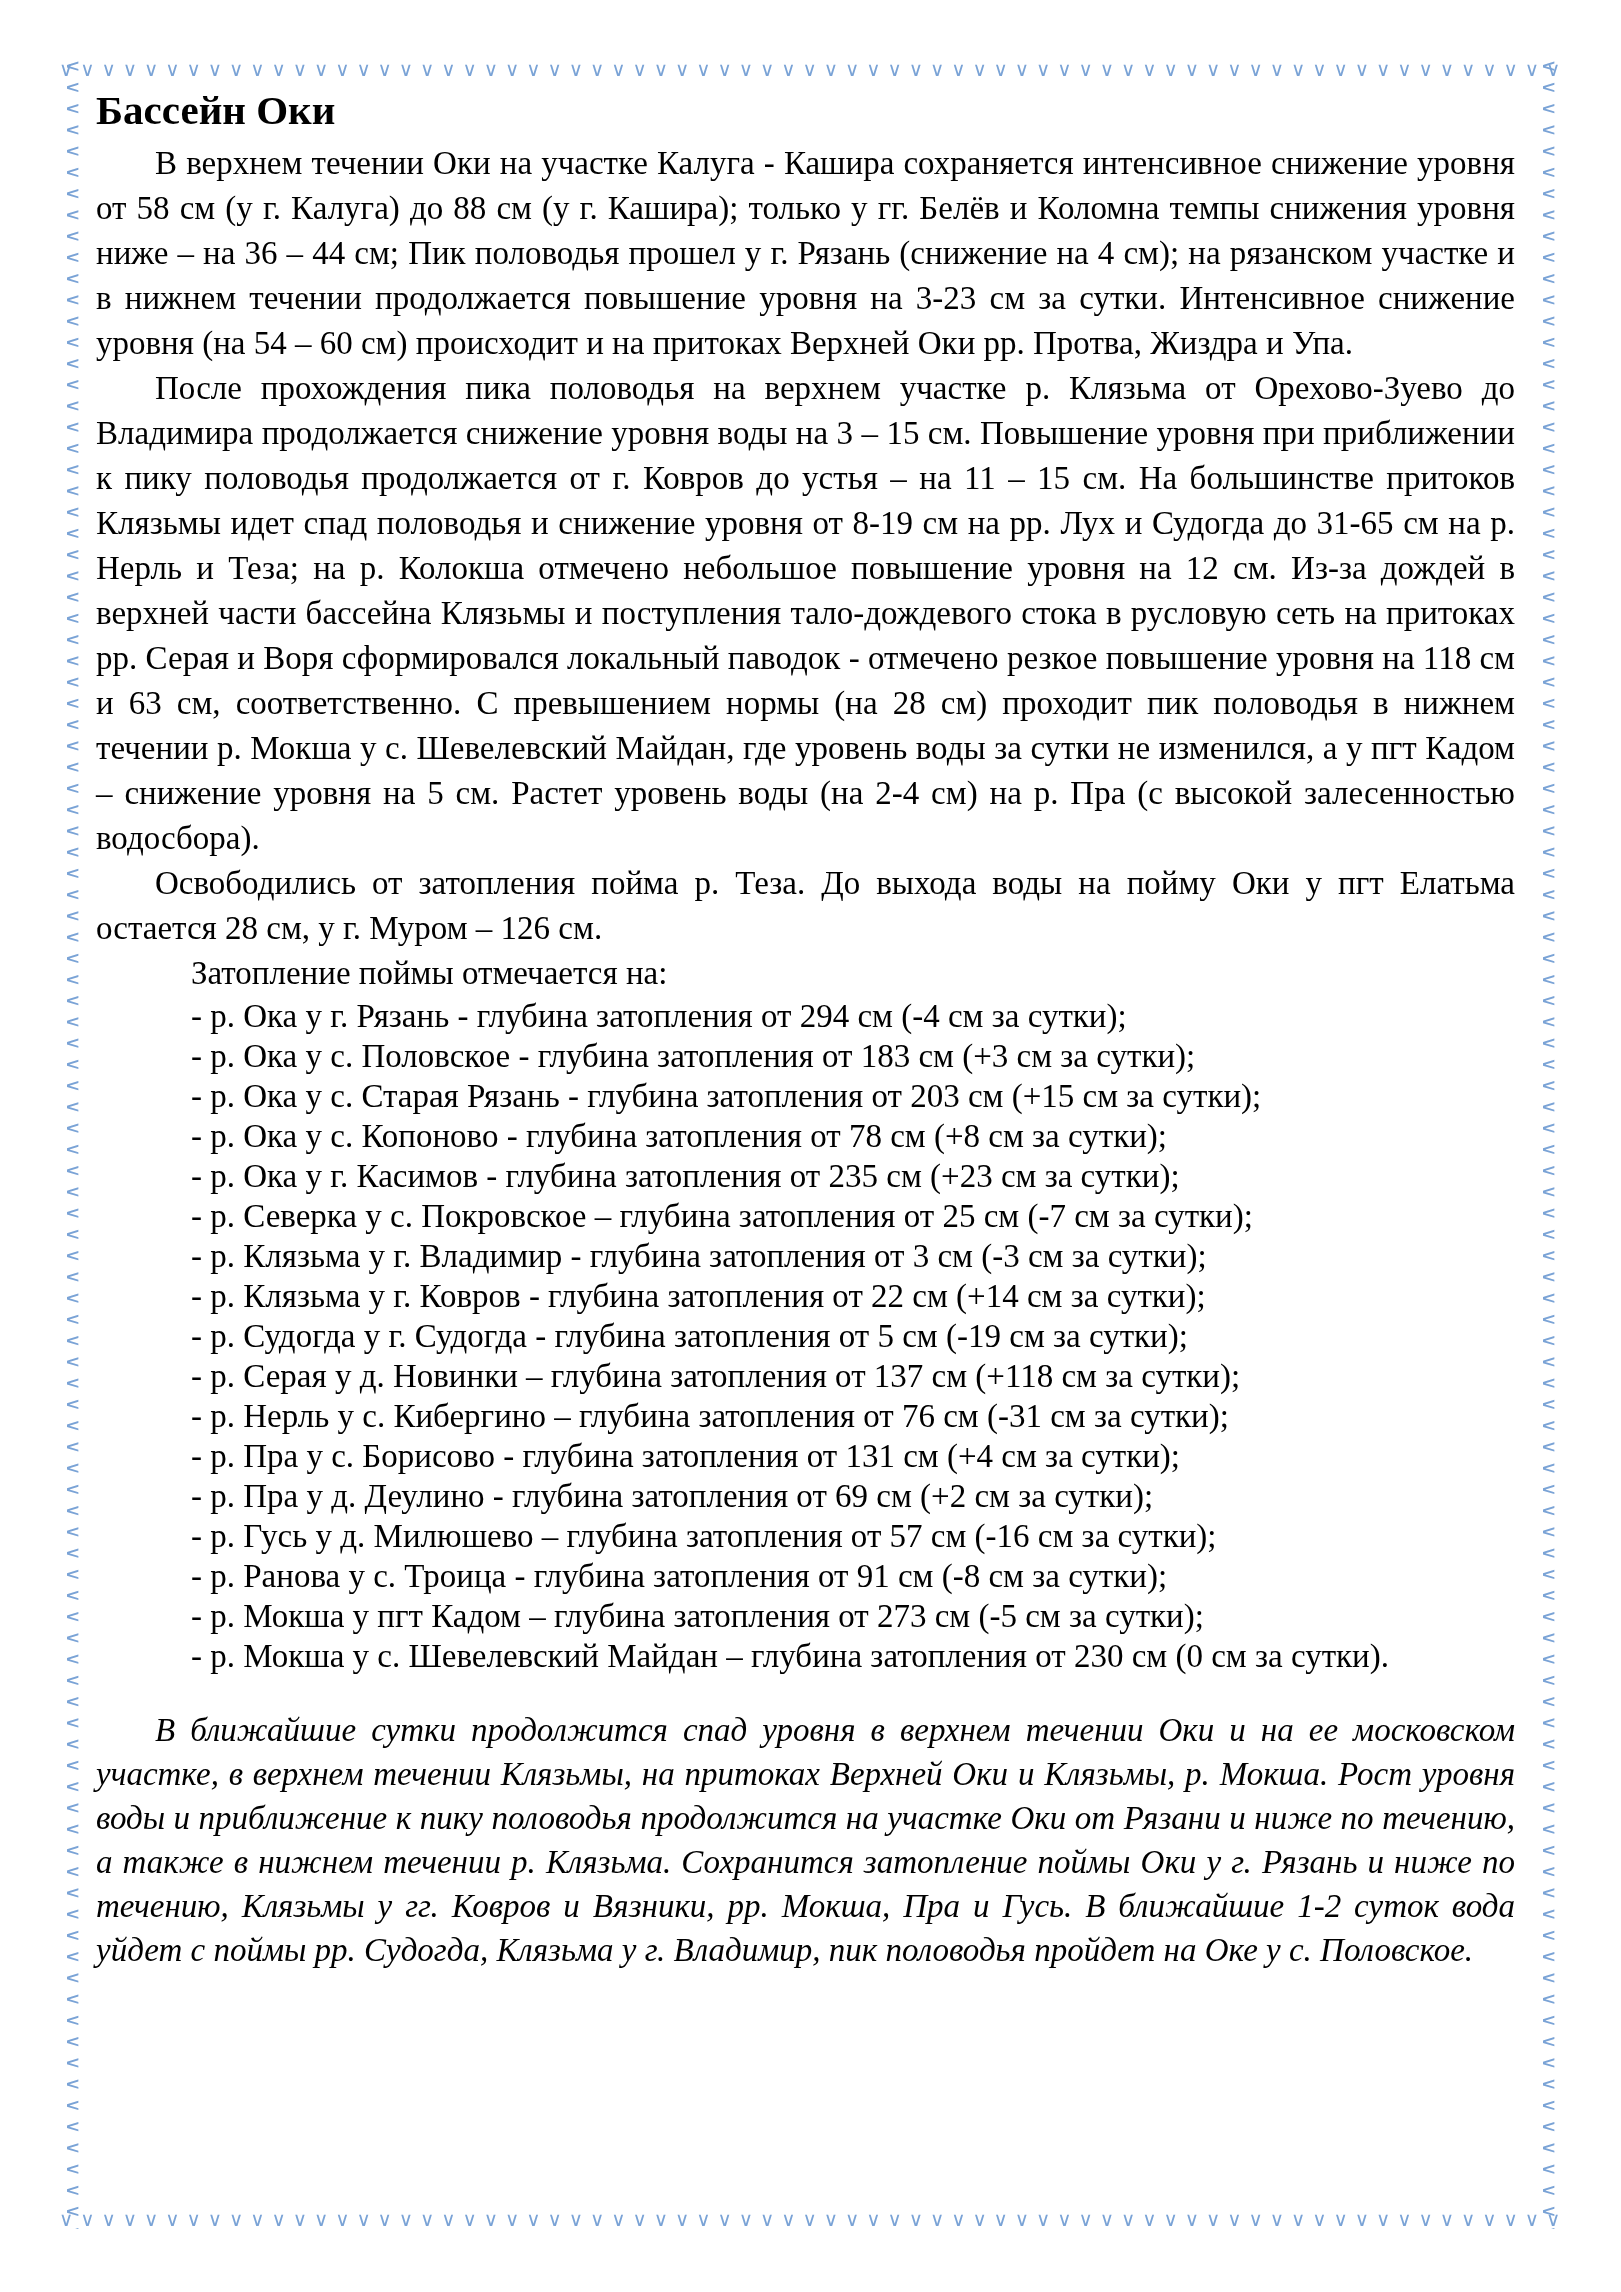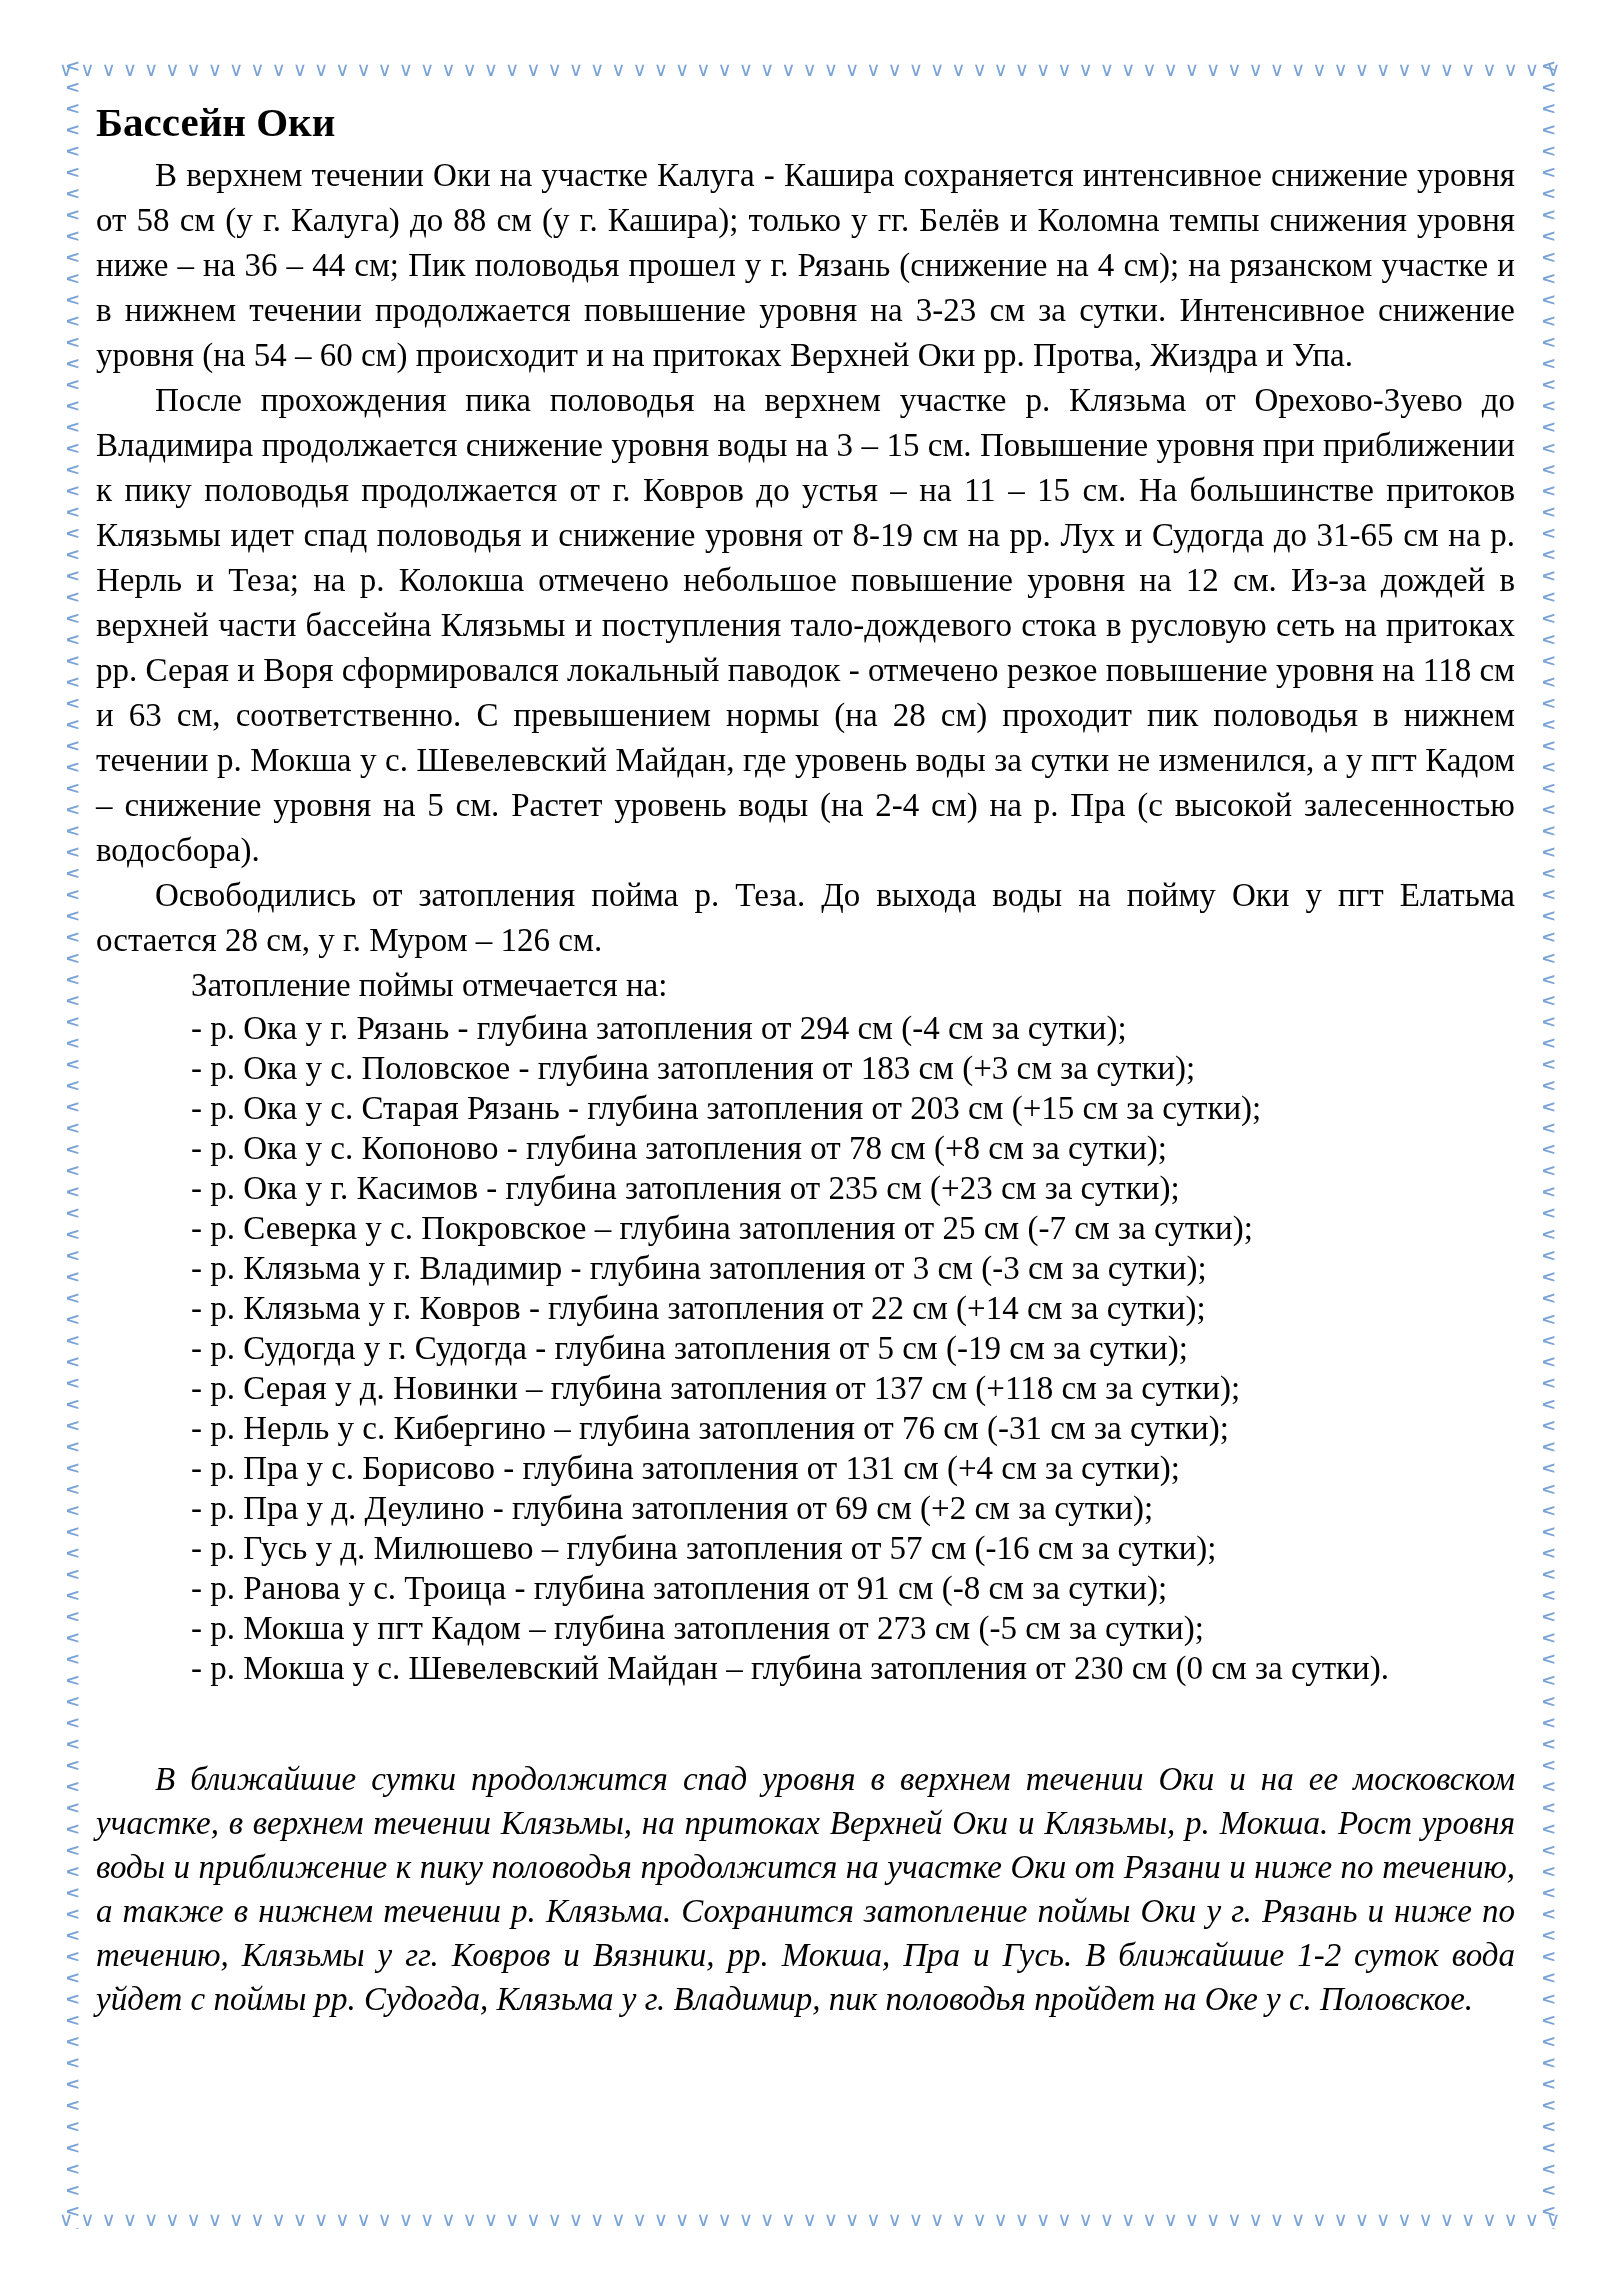--- a/index.html
+++ b/index.html
@@ -26,21 +26,21 @@
     user-select: none;
   }
   .border-top    { left: 59px;  top: 57px;  width: 1504px; }
   .border-bottom { left: 59px;  top: 2207px; width: 1504px; }
   .border-left   { left: 86px;  top: 59px;  width: 2170px; transform: rotate(90deg); transform-origin: 0 0; }
   .border-right  { left: 1562px; top: 59px; width: 2170px; transform: rotate(90deg); transform-origin: 0 0; }
 
   .content {
     position: absolute;
     left: 96px;
-    top: 98px;
+    top: 86px;
     width: 1419px;
   }
   .doc-title {
     font-size: 41px;
     font-weight: bold;
     line-height: 49px;
     margin: 0 0 5.9px 0;
   }
   .body-par {
     font-size: 33px;
@@ -59,21 +59,21 @@
     font-size: 33px;
     line-height: 40px;
     padding-left: 95px;
   }
   .forecast-par {
     font-size: 33px;
     line-height: 44px;
     text-align: justify;
     text-indent: 59px;
     font-style: italic;
-    margin: 69px 0 0 0;
+    margin: 32px 0 0 0;
   }
 </style>
 </head>
 <body>
 
 <div class="page">
 
   <div class="border-strip border-top" style="color: rgb(122, 163, 214);">∨∨∨∨∨∨∨∨∨∨∨∨∨∨∨∨∨∨∨∨∨∨∨∨∨∨∨∨∨∨∨∨∨∨∨∨∨∨∨∨∨∨∨∨∨∨∨∨∨∨∨∨∨∨∨∨∨∨∨∨∨∨∨∨∨∨∨∨∨∨∨∨∨∨∨∨∨∨∨∨∨∨∨∨∨∨∨∨∨∨</div>
   <div class="border-strip border-bottom" style="color: rgb(122, 163, 214);">∨∨∨∨∨∨∨∨∨∨∨∨∨∨∨∨∨∨∨∨∨∨∨∨∨∨∨∨∨∨∨∨∨∨∨∨∨∨∨∨∨∨∨∨∨∨∨∨∨∨∨∨∨∨∨∨∨∨∨∨∨∨∨∨∨∨∨∨∨∨∨∨∨∨∨∨∨∨∨∨∨∨∨∨∨∨∨∨∨∨</div>
   <div class="border-strip border-left" style="color: rgb(122, 163, 214);">∨∨∨∨∨∨∨∨∨∨∨∨∨∨∨∨∨∨∨∨∨∨∨∨∨∨∨∨∨∨∨∨∨∨∨∨∨∨∨∨∨∨∨∨∨∨∨∨∨∨∨∨∨∨∨∨∨∨∨∨∨∨∨∨∨∨∨∨∨∨∨∨∨∨∨∨∨∨∨∨∨∨∨∨∨∨∨∨∨∨∨∨∨∨∨∨∨∨∨∨∨∨∨∨∨∨∨∨∨∨∨∨∨∨∨∨∨∨∨∨∨∨∨∨∨∨∨∨∨∨</div>

